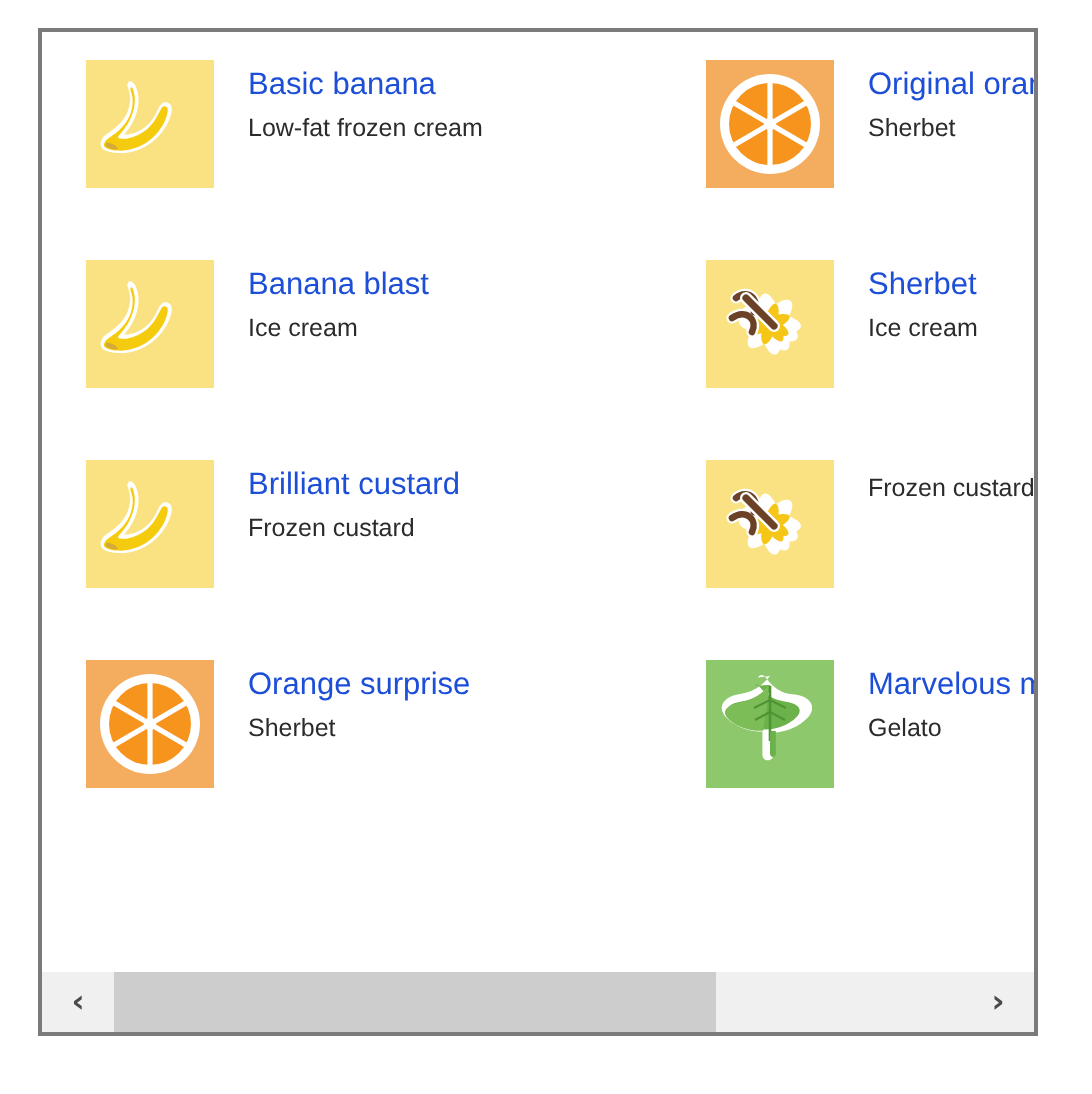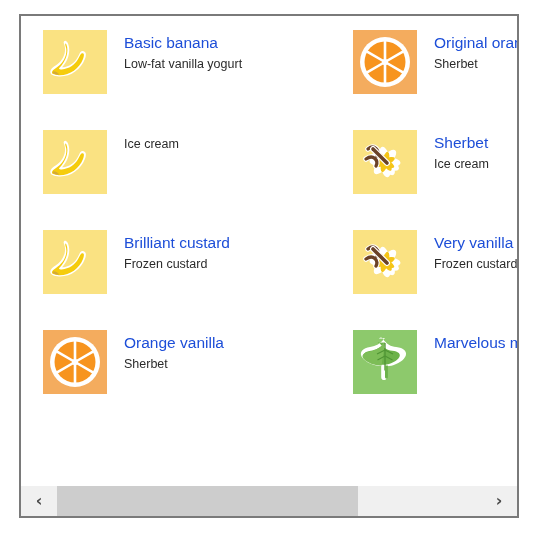--- a/index.html
+++ b/index.html
@@ -164,33 +164,34 @@
             <div class="thumb">
               <svg viewBox="0 0 64 64" xmlns="http://www.w3.org/2000/svg">
                 <rect x="0" y="0" width="64" height="64" fill="#fae282"></rect>
                 <path d="M22.5 10.5c-1.6 0.3 -2.2 1.7 -1.6 3.1 0.9 2.3 1.4 4.6 1.1 7.3 -0.7 6.6 -4.6 11.4 -9.8 14.9 -1.6 1.1 -3.3 2.1 -4.3 3.9 -1.2 2.2 -0.6 4.3 1.6 5.4 2 1 4.2 1.3 6.4 1.4 11.4 0.6 21.9 -6.7 26 -17.4 0.6 -1.5 1 -3.1 1 -4.7 0 -1.6 -0.7 -2.8 -2.3 -3.2 -1.6 -0.4 -2.8 0.3 -3.6 1.6 -0.6 0.9 -1 1.9 -1.5 2.9 -2.7 5.8 -7 9.8 -13.3 11.3 -1 0.2 -2 0.4 -3.1 0.2 2.9 -3.2 5 -6.7 6.2 -10.8 1.2 -4.1 1.4 -8.2 -0.1 -12.3 -0.6 -1.8 -1.6 -3.4 -3.6 -3.6z" fill="#ffffff"></path>
                 <path d="M23.2 13.4c-0.9 0.2 -1.2 1 -0.9 1.9 0.8 2.2 1.3 4.4 1 6.9 -0.7 6.9 -4.8 12 -10.3 15.7 -1.4 1 -2.9 1.8 -3.7 3.3 -0.7 1.3 -0.3 2.3 1 2.9 1.7 0.8 3.6 1.1 5.5 1.2 10.6 0.5 20.4 -6.3 24.2 -16.2 0.5 -1.4 0.9 -2.8 0.9 -4.2 0 -0.9 -0.3 -1.5 -1.2 -1.7 -0.9 -0.2 -1.5 0.2 -2 1 -0.5 0.8 -0.9 1.7 -1.4 2.6 -3 6.4 -7.8 10.8 -14.9 12.3 -1.5 0.3 -3 0.5 -4.6 0.1 -0.8 -0.2 -1 -0.7 -0.5 -1.3 3.4 -3.6 5.9 -7.5 7.2 -12 1.2 -3.8 1.3 -7.6 -0.1 -11.4 -0.4 -1 -0.9 -1.3 -1.6 -1.1z" fill="#f5cc0d"></path>
                 <path d="M10.3 41.2c-0.8 0.8 -0.6 1.9 0.6 2.5 1.4 0.6 2.9 0.9 4.4 1 0.6 0 0.8 -0.3 0.5 -0.8 -1.2 -1.6 -3.1 -2.5 -5.5 -2.7z" fill="#d3a93a"></path>
               </svg>
             </div>
             <div class="text-block">
               <div class="flavor-title">Basic banana</div>
-              <div class="flavor-sub">Low-fat vanilla yogurt</div>
+              <div class="flavor-sub">Low-fat frozen cream</div>
             </div>
           </div>
           <div class="flavor-item">
             <div class="thumb">
               <svg viewBox="0 0 64 64" xmlns="http://www.w3.org/2000/svg">
                 <rect x="0" y="0" width="64" height="64" fill="#fae282"></rect>
                 <path d="M22.5 10.5c-1.6 0.3 -2.2 1.7 -1.6 3.1 0.9 2.3 1.4 4.6 1.1 7.3 -0.7 6.6 -4.6 11.4 -9.8 14.9 -1.6 1.1 -3.3 2.1 -4.3 3.9 -1.2 2.2 -0.6 4.3 1.6 5.4 2 1 4.2 1.3 6.4 1.4 11.4 0.6 21.9 -6.7 26 -17.4 0.6 -1.5 1 -3.1 1 -4.7 0 -1.6 -0.7 -2.8 -2.3 -3.2 -1.6 -0.4 -2.8 0.3 -3.6 1.6 -0.6 0.9 -1 1.9 -1.5 2.9 -2.7 5.8 -7 9.8 -13.3 11.3 -1 0.2 -2 0.4 -3.1 0.2 2.9 -3.2 5 -6.7 6.2 -10.8 1.2 -4.1 1.4 -8.2 -0.1 -12.3 -0.6 -1.8 -1.6 -3.4 -3.6 -3.6z" fill="#ffffff"></path>
                 <path d="M23.2 13.4c-0.9 0.2 -1.2 1 -0.9 1.9 0.8 2.2 1.3 4.4 1 6.9 -0.7 6.9 -4.8 12 -10.3 15.7 -1.4 1 -2.9 1.8 -3.7 3.3 -0.7 1.3 -0.3 2.3 1 2.9 1.7 0.8 3.6 1.1 5.5 1.2 10.6 0.5 20.4 -6.3 24.2 -16.2 0.5 -1.4 0.9 -2.8 0.9 -4.2 0 -0.9 -0.3 -1.5 -1.2 -1.7 -0.9 -0.2 -1.5 0.2 -2 1 -0.5 0.8 -0.9 1.7 -1.4 2.6 -3 6.4 -7.8 10.8 -14.9 12.3 -1.5 0.3 -3 0.5 -4.6 0.1 -0.8 -0.2 -1 -0.7 -0.5 -1.3 3.4 -3.6 5.9 -7.5 7.2 -12 1.2 -3.8 1.3 -7.6 -0.1 -11.4 -0.4 -1 -0.9 -1.3 -1.6 -1.1z" fill="#f5cc0d"></path>
                 <path d="M10.3 41.2c-0.8 0.8 -0.6 1.9 0.6 2.5 1.4 0.6 2.9 0.9 4.4 1 0.6 0 0.8 -0.3 0.5 -0.8 -1.2 -1.6 -3.1 -2.5 -5.5 -2.7z" fill="#d3a93a"></path>
               </svg>
             </div>
             <div class="text-block">
+              <div class="flavor-title">Banana blast</div>
               <div class="flavor-sub">Ice cream</div>
             </div>
           </div>
           <div class="flavor-item">
             <div class="thumb">
               <svg viewBox="0 0 64 64" xmlns="http://www.w3.org/2000/svg">
                 <rect x="0" y="0" width="64" height="64" fill="#fae282"></rect>
                 <path d="M22.5 10.5c-1.6 0.3 -2.2 1.7 -1.6 3.1 0.9 2.3 1.4 4.6 1.1 7.3 -0.7 6.6 -4.6 11.4 -9.8 14.9 -1.6 1.1 -3.3 2.1 -4.3 3.9 -1.2 2.2 -0.6 4.3 1.6 5.4 2 1 4.2 1.3 6.4 1.4 11.4 0.6 21.9 -6.7 26 -17.4 0.6 -1.5 1 -3.1 1 -4.7 0 -1.6 -0.7 -2.8 -2.3 -3.2 -1.6 -0.4 -2.8 0.3 -3.6 1.6 -0.6 0.9 -1 1.9 -1.5 2.9 -2.7 5.8 -7 9.8 -13.3 11.3 -1 0.2 -2 0.4 -3.1 0.2 2.9 -3.2 5 -6.7 6.2 -10.8 1.2 -4.1 1.4 -8.2 -0.1 -12.3 -0.6 -1.8 -1.6 -3.4 -3.6 -3.6z" fill="#ffffff"></path>
                 <path d="M23.2 13.4c-0.9 0.2 -1.2 1 -0.9 1.9 0.8 2.2 1.3 4.4 1 6.9 -0.7 6.9 -4.8 12 -10.3 15.7 -1.4 1 -2.9 1.8 -3.7 3.3 -0.7 1.3 -0.3 2.3 1 2.9 1.7 0.8 3.6 1.1 5.5 1.2 10.6 0.5 20.4 -6.3 24.2 -16.2 0.5 -1.4 0.9 -2.8 0.9 -4.2 0 -0.9 -0.3 -1.5 -1.2 -1.7 -0.9 -0.2 -1.5 0.2 -2 1 -0.5 0.8 -0.9 1.7 -1.4 2.6 -3 6.4 -7.8 10.8 -14.9 12.3 -1.5 0.3 -3 0.5 -4.6 0.1 -0.8 -0.2 -1 -0.7 -0.5 -1.3 3.4 -3.6 5.9 -7.5 7.2 -12 1.2 -3.8 1.3 -7.6 -0.1 -11.4 -0.4 -1 -0.9 -1.3 -1.6 -1.1z" fill="#f5cc0d"></path>
                 <path d="M10.3 41.2c-0.8 0.8 -0.6 1.9 0.6 2.5 1.4 0.6 2.9 0.9 4.4 1 0.6 0 0.8 -0.3 0.5 -0.8 -1.2 -1.6 -3.1 -2.5 -5.5 -2.7z" fill="#d3a93a"></path>
@@ -212,21 +213,21 @@
                   <line x1="32" y1="32" x2="32" y2="11.8"></line>
                   <line x1="32" y1="32" x2="32" y2="52.2"></line>
                   <line x1="32" y1="32" x2="14.5" y2="21.8"></line>
                   <line x1="32" y1="32" x2="49.5" y2="21.8"></line>
                   <line x1="32" y1="32" x2="14.5" y2="42.2"></line>
                   <line x1="32" y1="32" x2="49.5" y2="42.2"></line>
                 </g>
               </svg>
             </div>
             <div class="text-block">
-              <div class="flavor-title">Orange vanilla</div>
+              <div class="flavor-title">Orange surprise</div>
               <div class="flavor-sub">Sherbet</div>
             </div>
           </div>
           <div class="flavor-item">
             <div class="thumb">
               <svg viewBox="0 0 64 64" xmlns="http://www.w3.org/2000/svg">
                 <rect x="0" y="0" width="64" height="64" fill="#f4ac5e"></rect>
                 <circle cx="32" cy="32" r="25" fill="#ffffff"></circle>
                 <circle cx="32" cy="32" r="20.5" fill="#f7941e"></circle>
                 <circle cx="32" cy="32" r="3.1" fill="#ffffff"></circle>
@@ -302,21 +303,20 @@
                 </g>
                 <g fill="none" stroke="#6b4226" stroke-width="3.3" stroke-linecap="round">
                   <path d="M15 19c6 -5 12 1 9 7"></path>
                   <path d="M13 29c7 -5 13 1 10 7"></path>
                 </g>
                 <path d="M20 19 L34 33" stroke="#ffffff" stroke-width="6" stroke-linecap="round"></path>
                 <path d="M20 19 L34 33" stroke="#6b4226" stroke-width="3.6" stroke-linecap="round"></path>
               </svg>
             </div>
             <div class="text-block">
-              <div class="flavor-title">Very vanilla</div>
               <div class="flavor-sub">Frozen custard</div>
             </div>
           </div>
           <div class="flavor-item">
             <div class="thumb">
               <svg viewBox="0 0 64 64" xmlns="http://www.w3.org/2000/svg">
                 <rect x="0" y="0" width="64" height="64" fill="#8dc96c"></rect>
                 <path d="M32 8c-5 6 -9 8 -15 9 -3.5 0.6 -6 1.6 -7.8 3.6 -2.2 2.5 -1.6 5.8 1.4 8.6 4.8 4.5 11.6 6.6 17.6 6.6v11.4c0 1.8 1.2 2.9 2.8 2.9 1.6 0 2.7 -1.2 2.7 -2.9V36.3c6.5 -0.4 12.9 -3 17.2 -7.6 2.6 -2.8 2.9 -6 0.6 -8.4 -1.9 -2 -4.6 -2.8 -8.3 -3.2 -5.6 -0.7 -9.3 -2.9 -13.4 -8.4 -0.6 -0.8 -1.2 -1.2 -1.9 -1.2 -0.7 0 -1.2 0.4 -1.9 1.2z" fill="#ffffff"></path>
                 <path d="M32 12.5c-4.6 5.3 -8.9 7.4 -14.3 8.3 -3.1 0.5 -5.2 1.3 -6.6 2.9 -1.4 1.6 -1 3.4 1 5.3 4.6 4.3 11.4 6.1 17.1 5.8 0 0 0.1 0 0.1 0 5.9 0 12.2 -2.3 16.1 -6.4 1.8 -1.9 1.9 -3.8 0.4 -5.3 -1.4 -1.4 -3.5 -2 -6.5 -2.4 -5.3 -0.7 -9.2 -3 -13 -8 -0.3 -0.4 -0.5 -0.6 -0.8 -0.6 -0.3 0 -0.5 0.2 -0.8 0.6z" fill="#6cb24a"></path>
                 <path d="M32 12.5c-0.3 0 -0.5 0.2 -0.8 0.6 -4.6 5.3 -8.9 7.4 -14.3 8.3 -3.1 0.5 -5.2 1.3 -6.6 2.9 -1.4 1.6 -1 3.4 1 5.3 4.6 4.3 11.4 6.1 17.1 5.8 0 0 0.1 0 0.1 0z" fill="#7dbd57"></path>
@@ -325,20 +325,21 @@
                   <path d="M32 20 L24 24"></path>
                   <path d="M32 20 L40 24"></path>
                   <path d="M32 26 L24.5 30"></path>
                   <path d="M32 26 L39.5 30"></path>
                 </g>
                 <path d="M32 35.5v11.4c0 1 0.7 1.6 1.5 1.6 0.8 0 1.4 -0.6 1.4 -1.6V35.5z" fill="#6cb24a"></path>
               </svg>
             </div>
             <div class="text-block">
               <div class="flavor-title">Marvelous mint</div>
+              <div class="flavor-sub">Gelato</div>
             </div>
           </div>
         </div>
     </div>
 
     <div class="hscroll">
       <div class="scroll-arrow">
         <span class="arrow-glyph">‹</span>
       </div>
       <div class="scroll-track">

